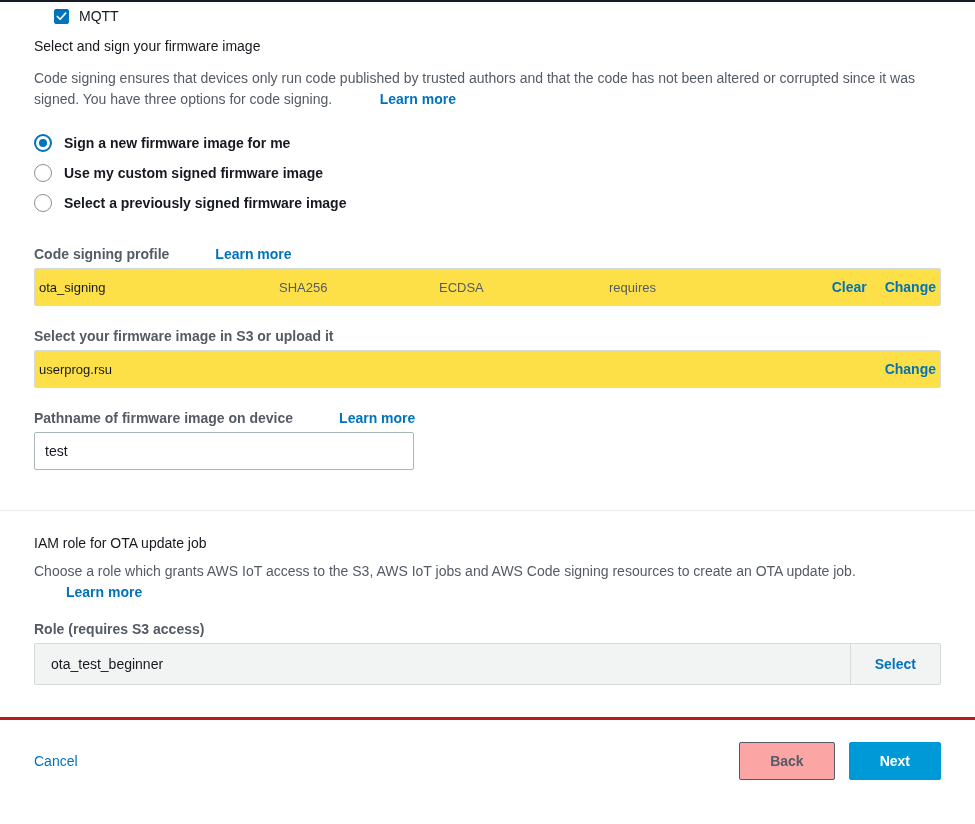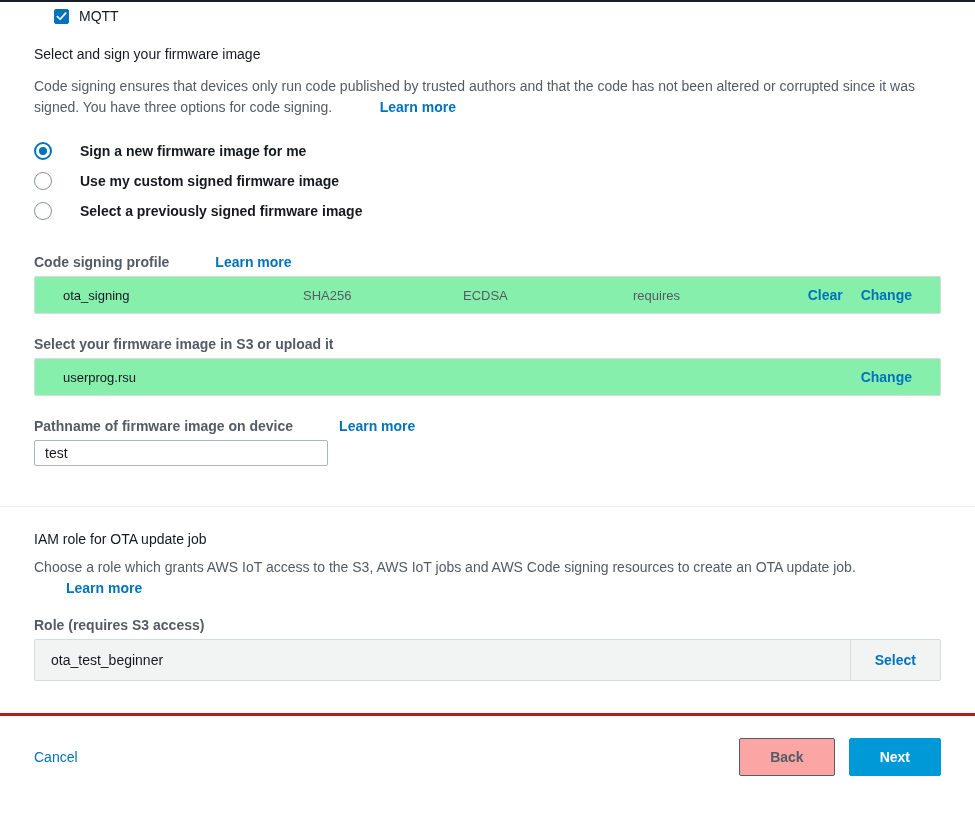--- a/index.html
+++ b/index.html
@@ -15,21 +15,21 @@
     background: #161d26;
   }
   .content {
     padding: 6px 34px 0 34px;
   }
   .checkbox-row {
     display: flex;
     align-items: center;
     gap: 10px;
     padding-left: 20px;
-    margin-bottom: 22px;
+    margin-bottom: 14px;
   }
   .checkbox {
     width: 15px;
     height: 15px;
     border: 1px solid #0073bb;
     background: #0073bb;
     border-radius: 2px;
     display: flex;
     align-items: center;
     justify-content: center;
@@ -51,21 +51,21 @@
     color: #0073bb;
     font-weight: 700;
     cursor: pointer;
     text-decoration: none;
     margin-left: 32px;
   }
   .radio-group { margin-bottom: 28px; }
   .radio-row {
     display: flex;
     align-items: center;
-    gap: 28px;
+    gap: 12px;
     padding: 6px 0;
     cursor: pointer;
   }
   .radio {
     width: 18px;
     height: 18px;
     border-radius: 50%;
     border: 1px solid #879196;
     background: #fff;
     display: flex;
@@ -88,40 +88,40 @@
     font-weight: 700;
     color: #545b64;
     font-size: 14px;
     margin-bottom: 6px;
     display: flex;
     align-items: center;
     gap: 14px;
   }
   .select-box {
     border: 1px solid #d5dbdb;
-    background: #86efac;
-    border-radius: 2px;
-    display: flex;
-    align-items: center;
-    padding: 10px 28px;
+    background: #fde047;
+    border-radius: 2px;
+    display: flex;
+    align-items: center;
+    padding: 10px 4px;
     margin-bottom: 22px;
   }
   .select-col { color:#545b64; font-size:13px; }
   .select-col.name { flex: 0 0 240px; color:#16191f; }
   .select-col.hash { flex: 0 0 160px; }
   .select-col.algo { flex: 0 0 170px; }
   .select-col.meta { flex: 1; }
   .select-actions { display:flex; gap:18px; }
   .select-actions span { color:#0073bb; font-weight:700; cursor:pointer; }
   .select-box.single .select-col.name { flex:1; }
   .text-input {
-    width: 294px;
+    width: 380px;
     border: 1px solid #aab7b8;
     border-radius: 2px;
-    padding: 4px 10px;
+    padding: 10px 10px;
     font-size: 14px;
     color: #16191f;
     background: #fff;
     font-family: inherit;
   }
   .divider {
     border: none;
     border-top: 1px solid #eaeded;
     margin: 40px -34px 24px -34px;
   }

